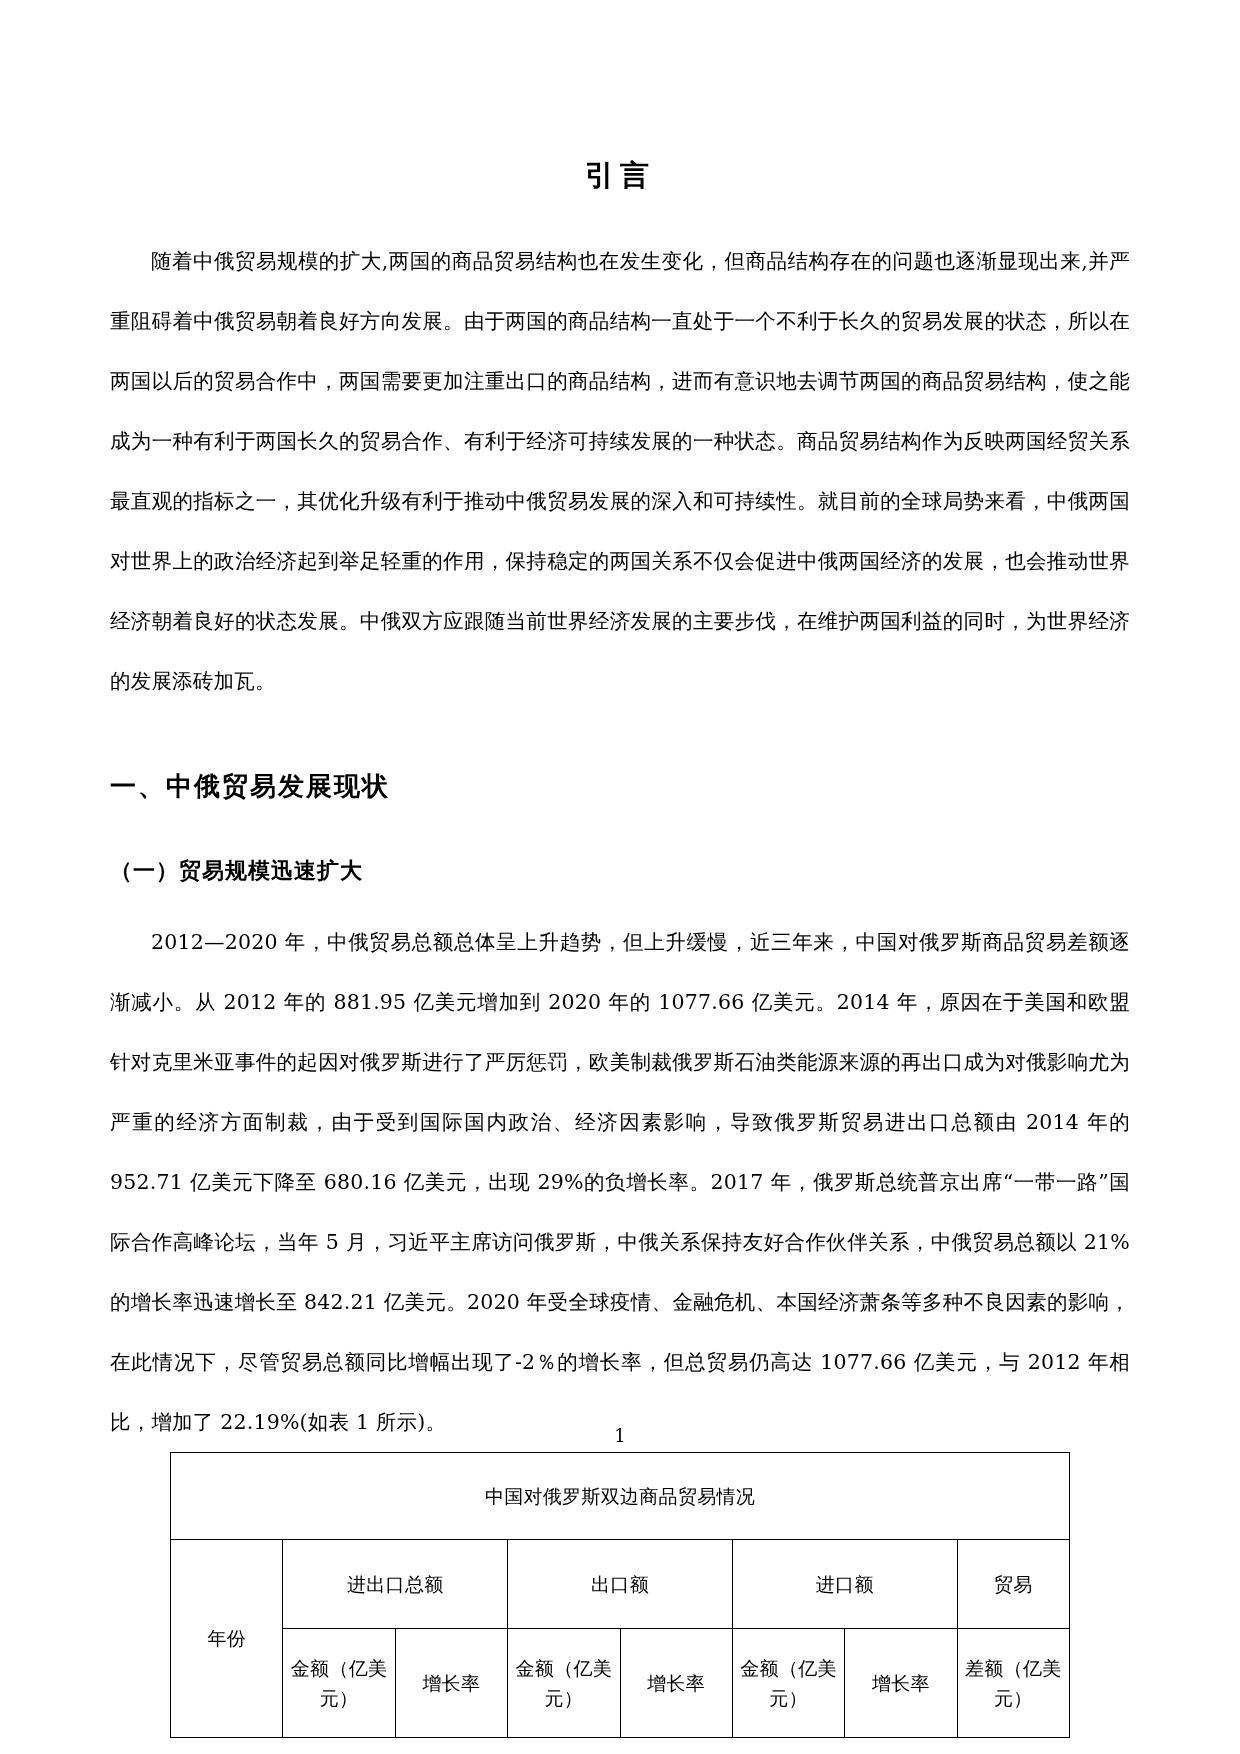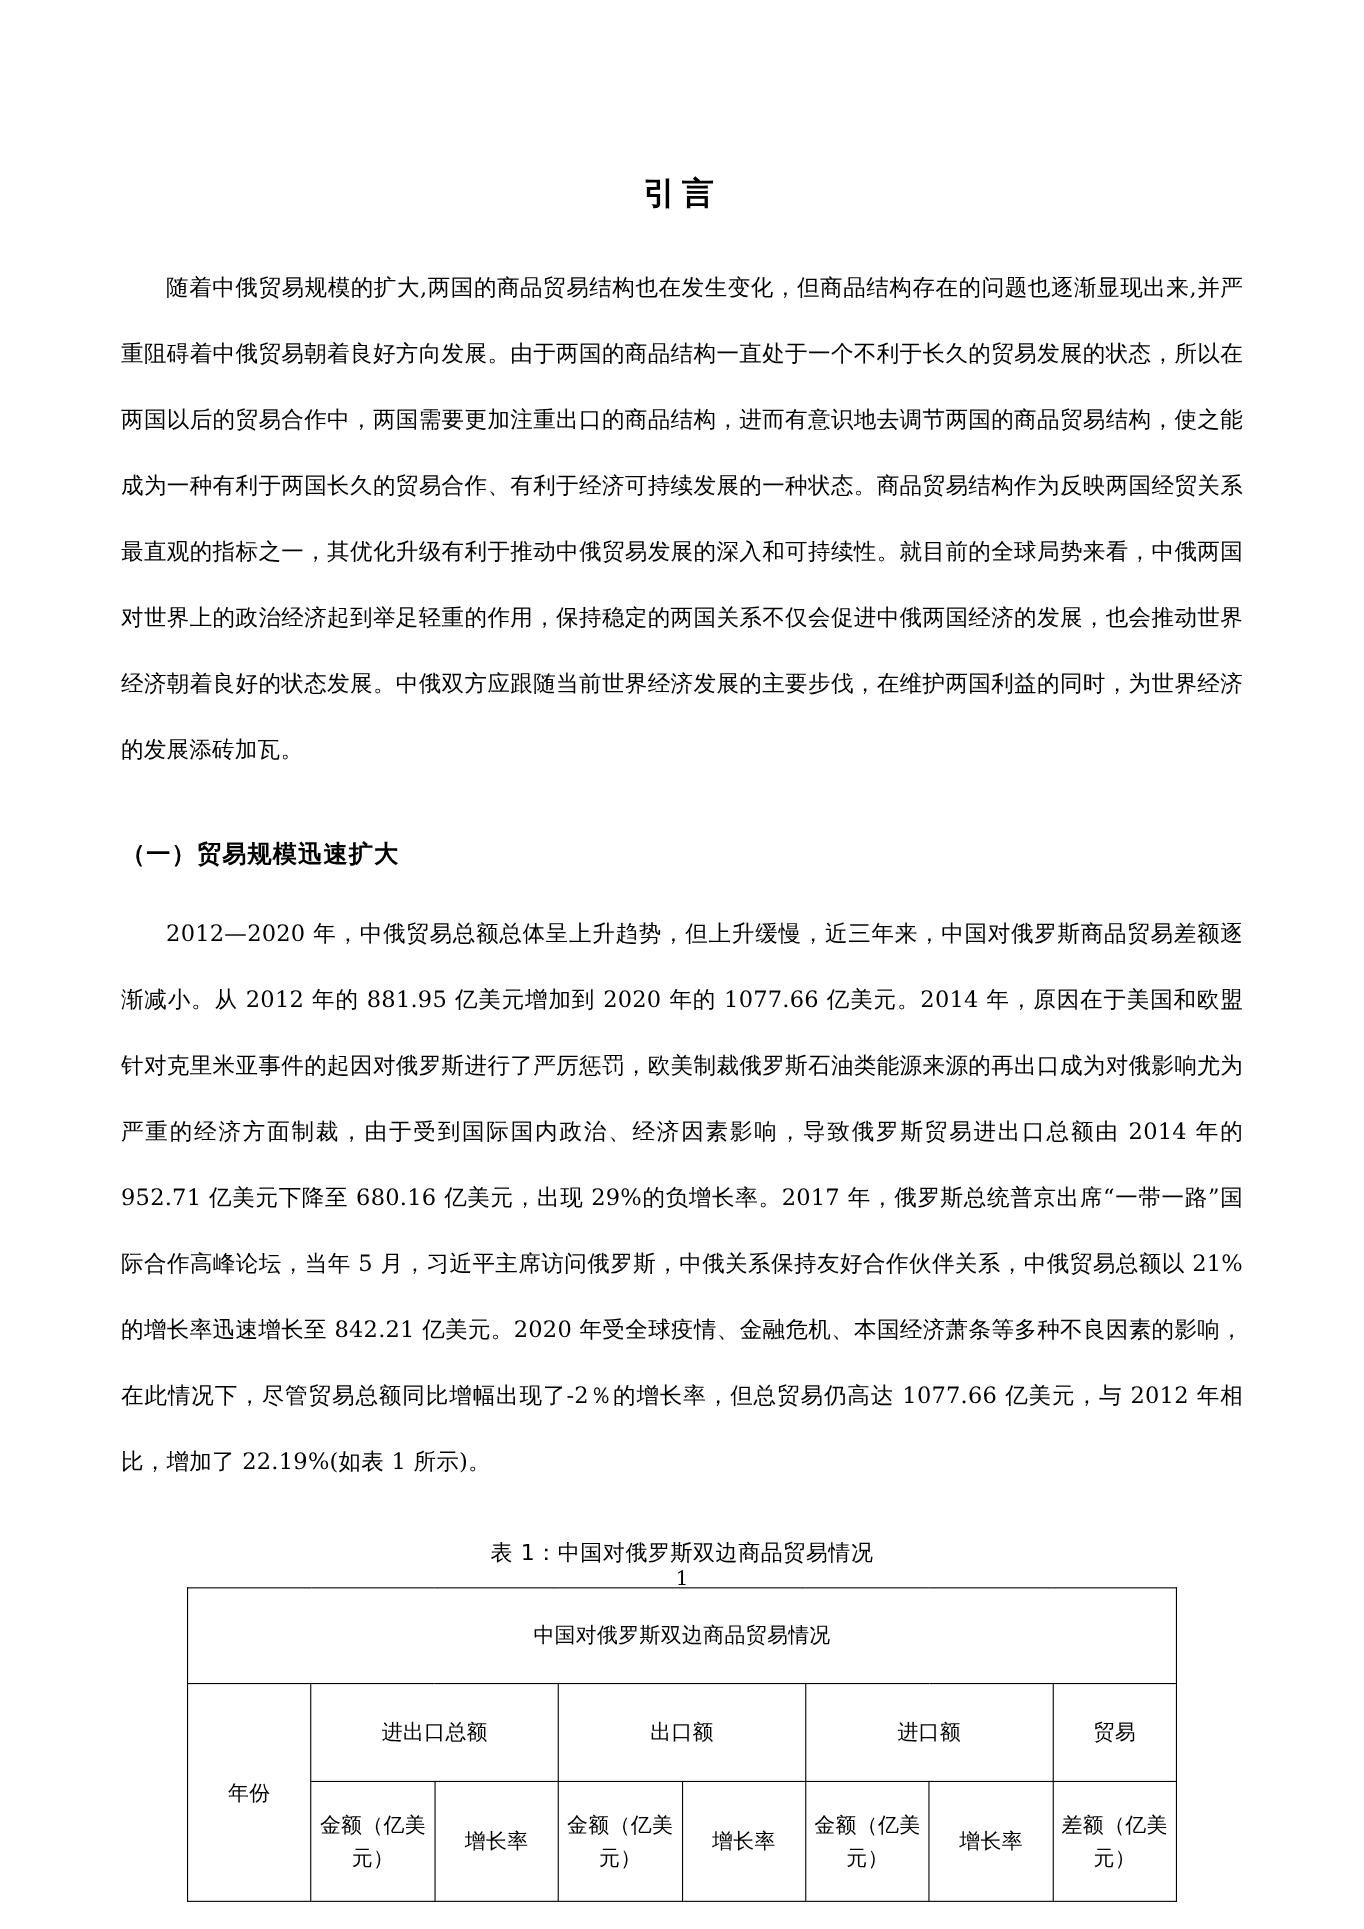--- a/index.html
+++ b/index.html
@@ -128,26 +128,26 @@
 <body>
 
 <div class="page">
 
   <div class="content">
 
     <h1 class="doc-title">引言</h1>
 
     <p class="para para-intro">随着中俄贸易规模的扩大,两国的商品贸易结构也在发生变化，但商品结构存在的问题也逐渐显现出来,并严重阻碍着中俄贸易朝着良好方向发展。由于两国的商品结构一直处于一个不利于长久的贸易发展的状态，所以在两国以后的贸易合作中，两国需要更加注重出口的商品结构，进而有意识地去调节两国的商品贸易结构，使之能成为一种有利于两国长久的贸易合作、有利于经济可持续发展的一种状态。商品贸易结构作为反映两国经贸关系最直观的指标之一，其优化升级有利于推动中俄贸易发展的深入和可持续性。就目前的全球局势来看，中俄两国对世界上的政治经济起到举足轻重的作用，保持稳定的两国关系不仅会促进中俄两国经济的发展，也会推动世界经济朝着良好的状态发展。中俄双方应跟随当前世界经济发展的主要步伐，在维护两国利益的同时，为世界经济的发展添砖加瓦。</p>
 
+    <h2 class="h1">一、中俄贸易发展现状</h2>
 
     <h3 class="h2">（一）贸易规模迅速扩大</h3>
 
     <p class="para para-body">2012—2020 年，中俄贸易总额总体呈上升趋势，但上升缓慢，近三年来，中国对俄罗斯商品贸易差额逐渐减小。从 2012 年的 881.95 亿美元增加到 2020 年的 1077.66 亿美元。2014 年，原因在于美国和欧盟针对克里米亚事件的起因对俄罗斯进行了严厉惩罚，欧美制裁俄罗斯石油类能源来源的再出口成为对俄影响尤为严重的经济方面制裁，由于受到国际国内政治、经济因素影响，导致俄罗斯贸易进出口总额由 2014 年的 952.71 亿美元下降至 680.16 亿美元，出现 29%的负增长率。2017 年，俄罗斯总统普京出席“一带一路”国际合作高峰论坛，当年 5 月，习近平主席访问俄罗斯，中俄关系保持友好合作伙伴关系，中俄贸易总额以 21%的增长率迅速增长至 842.21 亿美元。2020 年受全球疫情、金融危机、本国经济萧条等多种不良因素的影响，在此情况下，尽管贸易总额同比增幅出现了-2％的增长率，但总贸易仍高达 1077.66 亿美元，与 2012 年相比，增加了 22.19%(如表 1 所示)。</p>
 
-    <p class="table-caption">表 1：中国对俄罗斯双边商品贸易情况</p>
 
     <table class="data-table">
       <tbody>
         <tr>
           <td class="title-cell" colspan="8">中国对俄罗斯双边商品贸易情况</td>
         </tr>
         <tr>
           <td class="group-cell year-cell" rowspan="2">年份</td>
           <td class="group-cell" colspan="2">进出口总额</td>
           <td class="group-cell" colspan="2">出口额</td>

